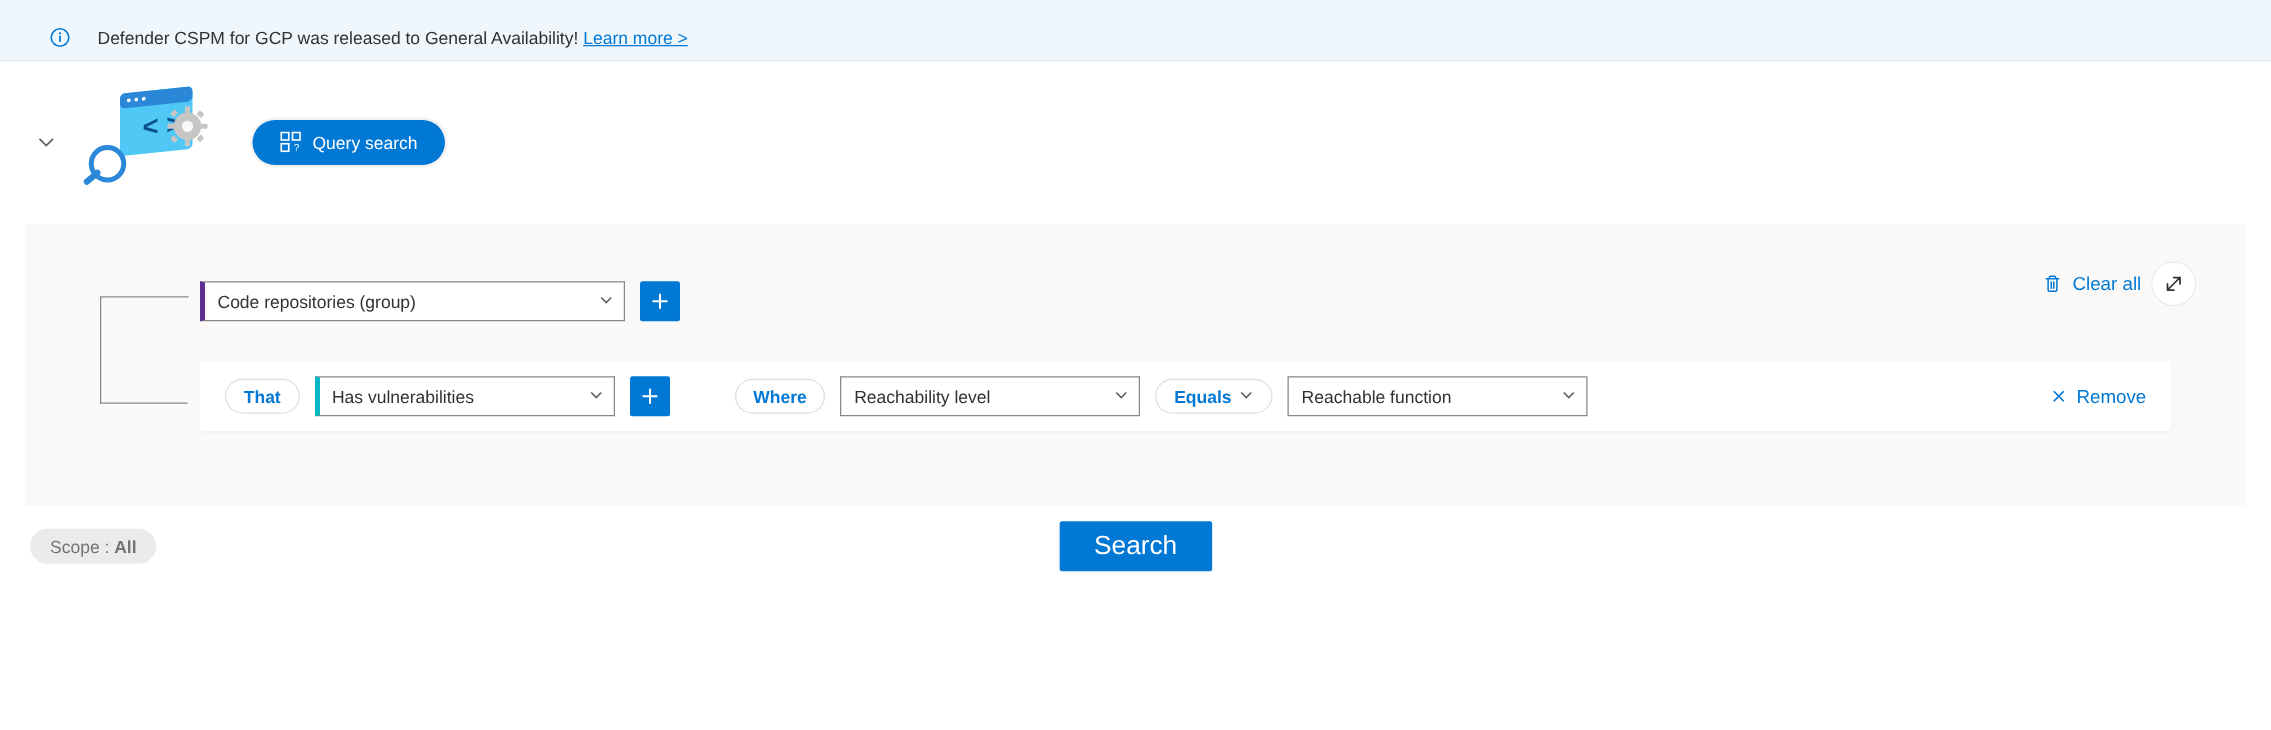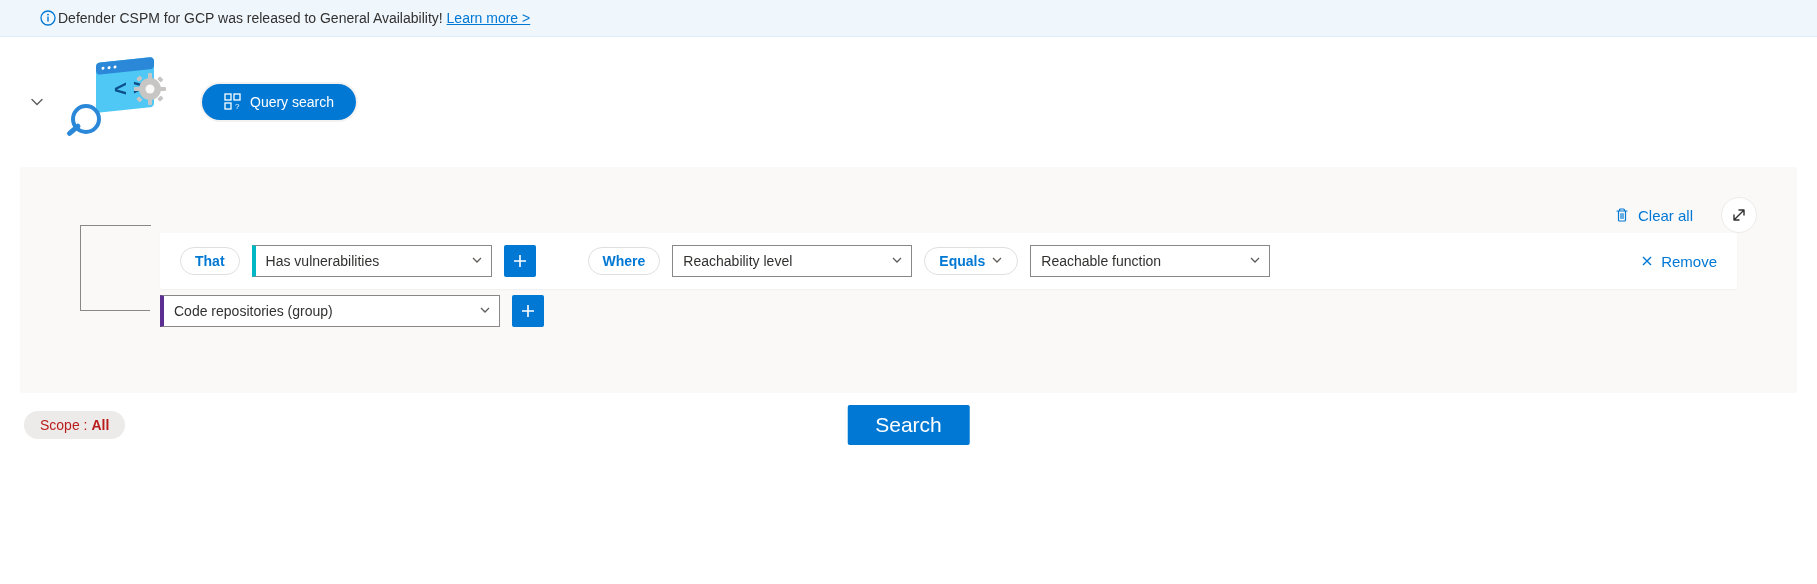--- a/index.html
+++ b/index.html
@@ -6,24 +6,24 @@
     body {
       font-family: "Segoe UI", -apple-system, BlinkMacSystemFont, sans-serif;
       font-size: 14px;
       color: #323130;
       background: #fff;
     }
 
     
     .info-banner {
       background: #eff6fc;
-      padding: 10px 20px 10px 40px;
-      display: flex;
-      align-items: center;
-      gap: 2px;
+      padding: 22px 20px 10px 40px;
+      display: flex;
+      align-items: center;
+      gap: 22px;
       border-bottom: 1px solid #deecf9;
     }
     .info-banner .info-icon {
       width: 16px; height: 16px;
       color: #0078d4;
       display: inline-flex;
       align-items: center;
       justify-content: center;
     }
     .info-banner .banner-text { color: #323130; font-size: 14px; }
@@ -93,21 +93,21 @@
       padding: 40px 60px 60px 60px;
       position: relative;
       border-radius: 2px;
     }
     .query-top-actions {
       position: absolute;
       top: 30px;
       right: 40px;
       display: flex;
       align-items: center;
-      gap: 28px;
+      gap: 8px;
     }
     .clear-all-btn {
       display: flex;
       align-items: center;
       gap: 8px;
       color: #0078d4;
       background: transparent;
       border: none;
       cursor: pointer;
       font-size: 15px;
@@ -226,21 +226,21 @@
       display: flex;
       align-items: center;
       padding: 18px 24px 18px 24px;
       gap: 20px;
     }
     .scope-pill {
       background: #edebe9;
       border-radius: 14px;
       padding: 6px 16px;
       font-size: 14px;
-      color: #b91c1c;
+      color: #737373;
     }
     .scope-pill .scope-val { font-weight: 700; }
     .search-btn {
       background: #0078d4;
       color: #fff;
       border: none;
       padding: 8px 28px;
       font-size: 21px;
       cursor: pointer;
       border-radius: 2px;
@@ -332,20 +332,36 @@
     </button>
     <button class="expand-btn">
       <svg width="16" height="16" viewBox="0 0 16 16">
         <path d="M3 13 L13 3 M8 3h5v5 M8 13H3V8" stroke="#323130" stroke-width="1.4" fill="none" stroke-linecap="round" stroke-linejoin="round"></path>
       </svg>
     </button>
   </div>
 
   <div class="query-tree">
     <div class="tree-connector"></div>
+
+    <div class="query-row">
+      <div class="dropdown accent-purple" style="min-width:340px">
+        <span>Code repositories (group)</span>
+        <span class="chev">
+          <svg width="12" height="12" viewBox="0 0 12 12">
+              <path d="M2 4l4 4 4-4" stroke="#605e5c" stroke-width="1.3" fill="none"></path>
+            </svg>
+        </span>
+      </div>
+      <button class="icon-btn">
+        <svg width="14" height="14" viewBox="0 0 14 14">
+            <path d="M7 1v12M1 7h12" stroke="#fff" stroke-width="1.6"></path>
+          </svg>
+      </button>
+    </div>
 
     <div class="query-row nested">
       <span class="pill">
         <span>That</span>
       </span>
       <div class="dropdown accent-teal" style="min-width:240px">
         <span>Has vulnerabilities</span>
         <span class="chev">
           <svg width="12" height="12" viewBox="0 0 12 12">
               <path d="M2 4l4 4 4-4" stroke="#605e5c" stroke-width="1.3" fill="none"></path>
@@ -388,36 +404,20 @@
         </span>
       </div>
 
       <button class="remove-btn">
         <svg width="12" height="12" viewBox="0 0 12 12">
             <path d="M2 2l8 8M10 2l-8 8" stroke="#0078d4" stroke-width="1.4"></path>
           </svg>
         <span>Remove</span>
       </button>
     </div>
-
-    <div class="query-row">
-      <div class="dropdown accent-purple" style="min-width:340px">
-        <span>Code repositories (group)</span>
-        <span class="chev">
-          <svg width="12" height="12" viewBox="0 0 12 12">
-              <path d="M2 4l4 4 4-4" stroke="#605e5c" stroke-width="1.3" fill="none"></path>
-            </svg>
-        </span>
-      </div>
-      <button class="icon-btn">
-        <svg width="14" height="14" viewBox="0 0 14 14">
-            <path d="M7 1v12M1 7h12" stroke="#fff" stroke-width="1.6"></path>
-          </svg>
-      </button>
-    </div>
   </div>
 </div>
 
 <div class="footer-row">
   <span class="scope-pill">
     <span>Scope : </span><span class="scope-val">All</span>
   </span>
   <button class="search-btn">Search</button>
 </div>
 

